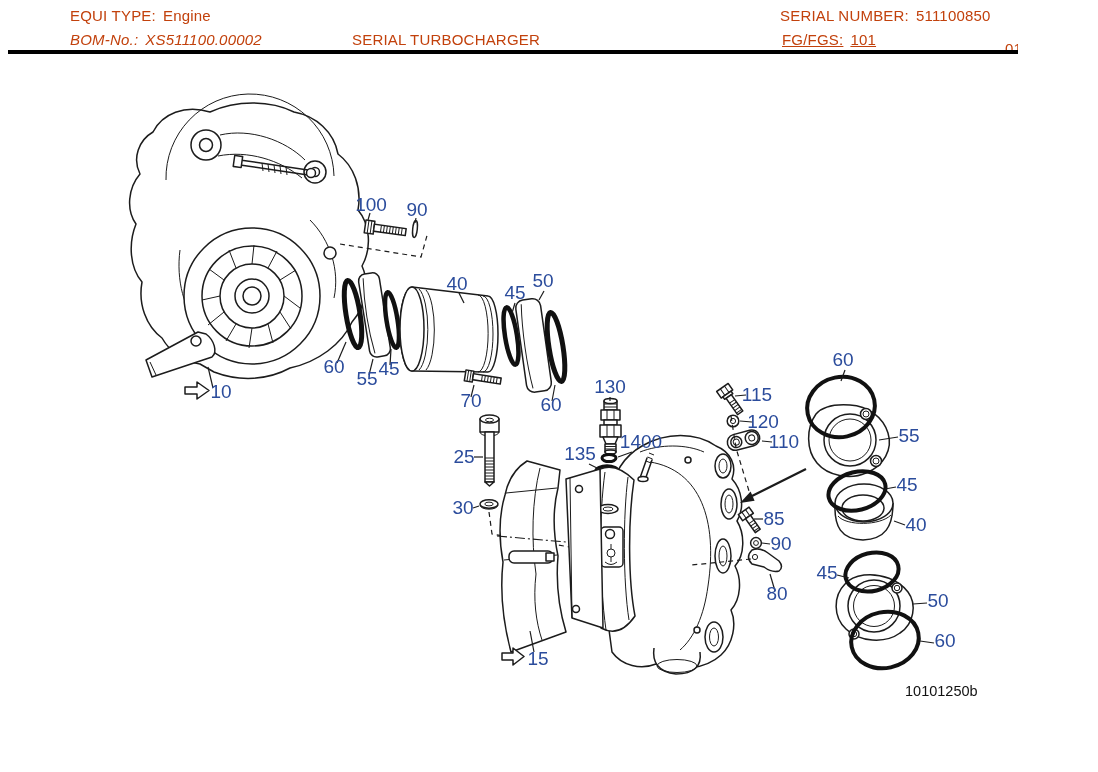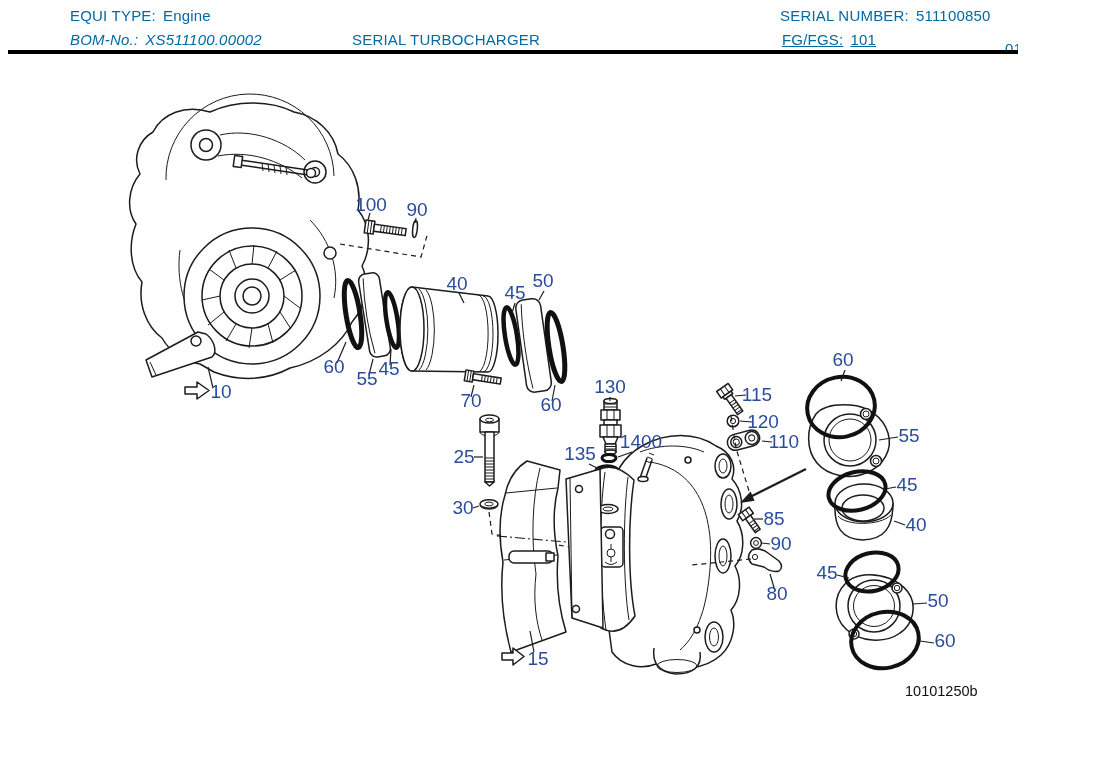--- a/index.html
+++ b/index.html
@@ -1,17 +1,17 @@
 <!DOCTYPE html>
 <html><head>
 <meta charset="utf-8">
 <style>
   html,body{margin:0;padding:0;background:#fff;}
   #page{position:relative;width:1018px;height:772px;background:#fff;overflow:hidden;
-        font-family:"Liberation Sans", sans-serif;color:#0369a1;}
+        font-family:"Liberation Sans", sans-serif;color:#c2410c;}
   .hdr{position:absolute;font-size:15px;white-space:nowrap;letter-spacing:.2px;}
   .hdr .val{margin-left:7px;}
   #rule{position:absolute;top:50px;left:8px;width:1082px;height:4px;background:#000;}
   svg{position:absolute;left:0;top:0;}
   svg .ln{stroke:#1c1c1c;stroke-width:1.5;fill:none;stroke-linecap:round;stroke-linejoin:round;}
   svg .fw{stroke:#1c1c1c;stroke-width:1.5;fill:#fff;stroke-linejoin:round;}
   svg .thin{stroke:#1c1c1c;stroke-width:1;fill:none;}
   svg .oring{stroke:#111;fill:none;}
   svg .dash{stroke:#1c1c1c;stroke-width:1.2;fill:none;stroke-dasharray:5 4;}
   svg .dashdot{stroke:#1c1c1c;stroke-width:1.1;fill:none;stroke-dasharray:10 3 2 3;}

